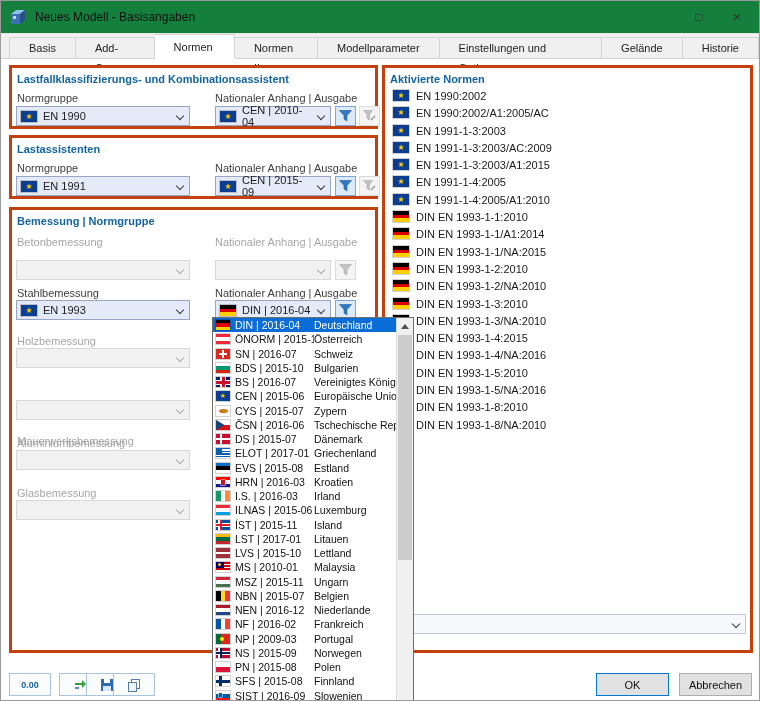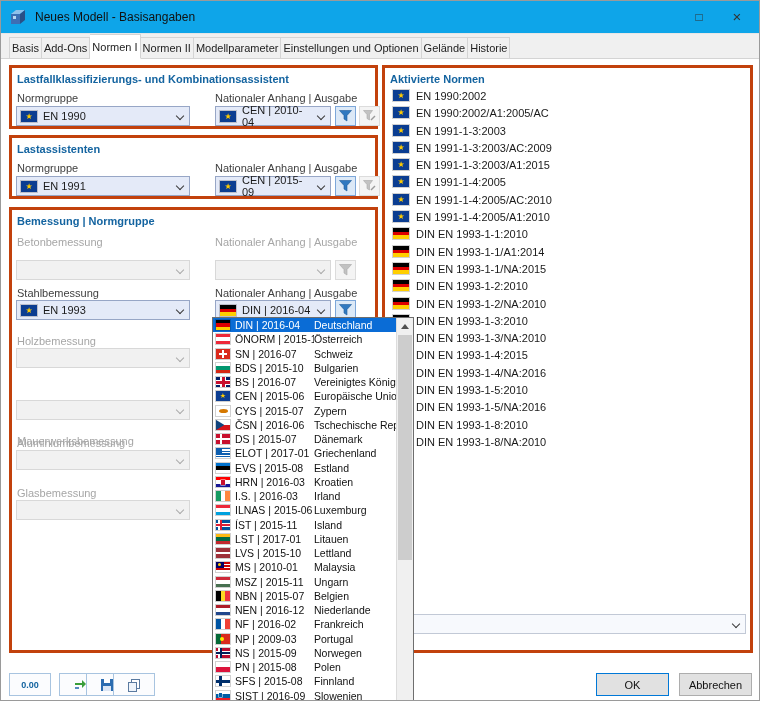--- a/index.html
+++ b/index.html
@@ -1,30 +1,30 @@
 <!DOCTYPE html>
 <html><head>
 <meta charset="utf-8">
 <style>
   *{box-sizing:border-box;margin:0;padding:0;}
   html,body{width:760px;height:701px;}
   body{font-family:"Liberation Sans","DejaVu Sans",sans-serif;font-size:11px;color:#222;background:#fff;}
   .window{position:relative;width:760px;height:701px;border:1px solid #9a9a9a;background:#fff;overflow:hidden;}
 
   
-  .titlebar{position:absolute;left:0;top:0;right:0;height:32px;background:#0ea5e9;display:flex;align-items:center;padding-left:9px;}
+  .titlebar{position:absolute;left:0;top:0;right:0;height:32px;background:#15803d;display:flex;align-items:center;padding-left:9px;}
   .app-icon{width:16px;height:16px;flex:0 0 auto;}
   .title-text{margin-left:9px;font-size:12px;color:#111;}
   .win-btn{position:absolute;top:0;width:38px;height:31px;display:flex;align-items:center;justify-content:center;font-size:12px;color:#333;}
   .win-btn.max{right:41px;}
   .win-btn.close{right:3px;font-size:15px;}
 
   
   .tabstrip{position:absolute;left:0;top:32px;right:0;height:26px;background:#f0f0f0;border-top:1px solid #e6e6e6;border-bottom:1px solid #d4d4d4;display:flex;align-items:flex-end;padding-left:8px;}
-  .tab{height:21px;line-height:20px;padding:0 2px;font-size:11px;color:#222;background:#f0f0f0;border-top:1px solid #d4d4d4;border-right:1px solid #d4d4d4;}
+  .tab{height:21px;line-height:20px;padding:0 19px;font-size:11px;color:#222;background:#f0f0f0;border-top:1px solid #d4d4d4;border-right:1px solid #d4d4d4;}
   .tab:first-child{border-left:1px solid #d4d4d4;}
   .tab.selected{background:#fff;height:25px;line-height:24px;margin-bottom:-1px;border-bottom:1px solid #fff;}
 
   
   .gbox{position:absolute;border:3px solid #c2410c;background:#fff;}
   .group-heading{position:absolute;left:5px;top:5px;color:#1464a0;font-weight:bold;font-size:11px;white-space:nowrap;}
   .field-label{position:absolute;font-size:11px;color:#404040;white-space:nowrap;}
   .field-label.dim{color:#a6a6a6;}
 
   
@@ -262,24 +262,20 @@
         <div class="norm-item">
     <span class="flag flag-eu"></span>
     <span>EN 1991-1-3:2003/A1:2015</span>
   </div>
         <div class="norm-item">
     <span class="flag flag-eu"></span>
     <span>EN 1991-1-4:2005</span>
   </div>
         <div class="norm-item">
     <span class="flag flag-eu"></span>
-    <span>EN 1991-1-4:2005/AC:2010</span>
-  </div>
-        <div class="norm-item">
-    <span class="flag flag-eu"></span>
     <span>EN 1991-1-4:2005/A1:2010</span>
   </div>
         <div class="norm-item">
     <span class="flag flag-de"></span>
     <span>DIN EN 1993-1-1:2010</span>
   </div>
         <div class="norm-item">
     <span class="flag flag-de"></span>
     <span>DIN EN 1993-1-1/A1:2014</span>
   </div>

